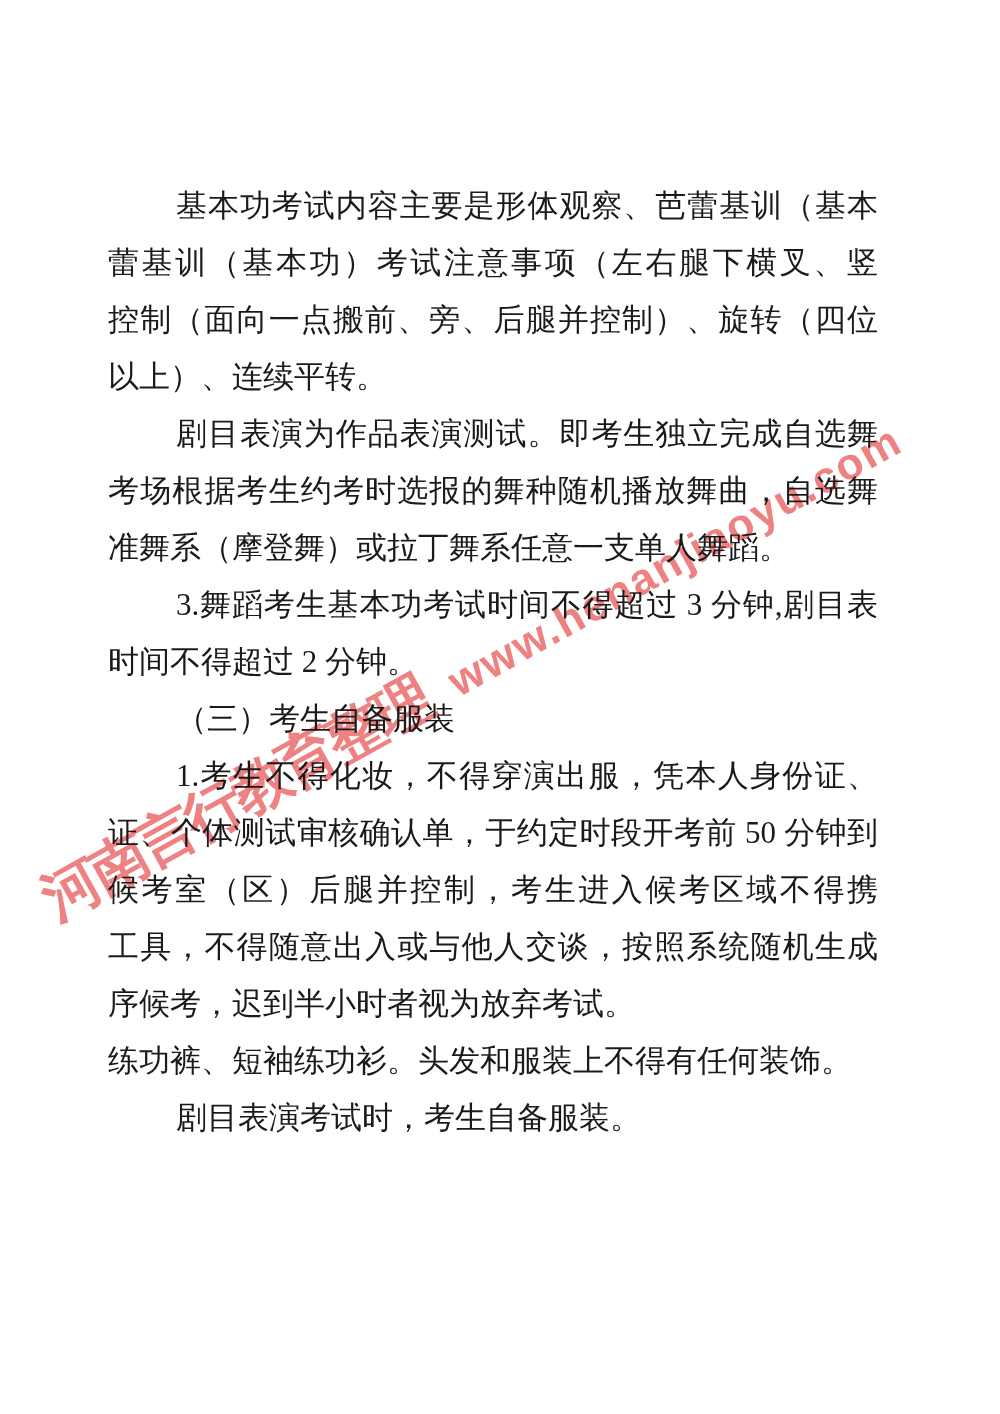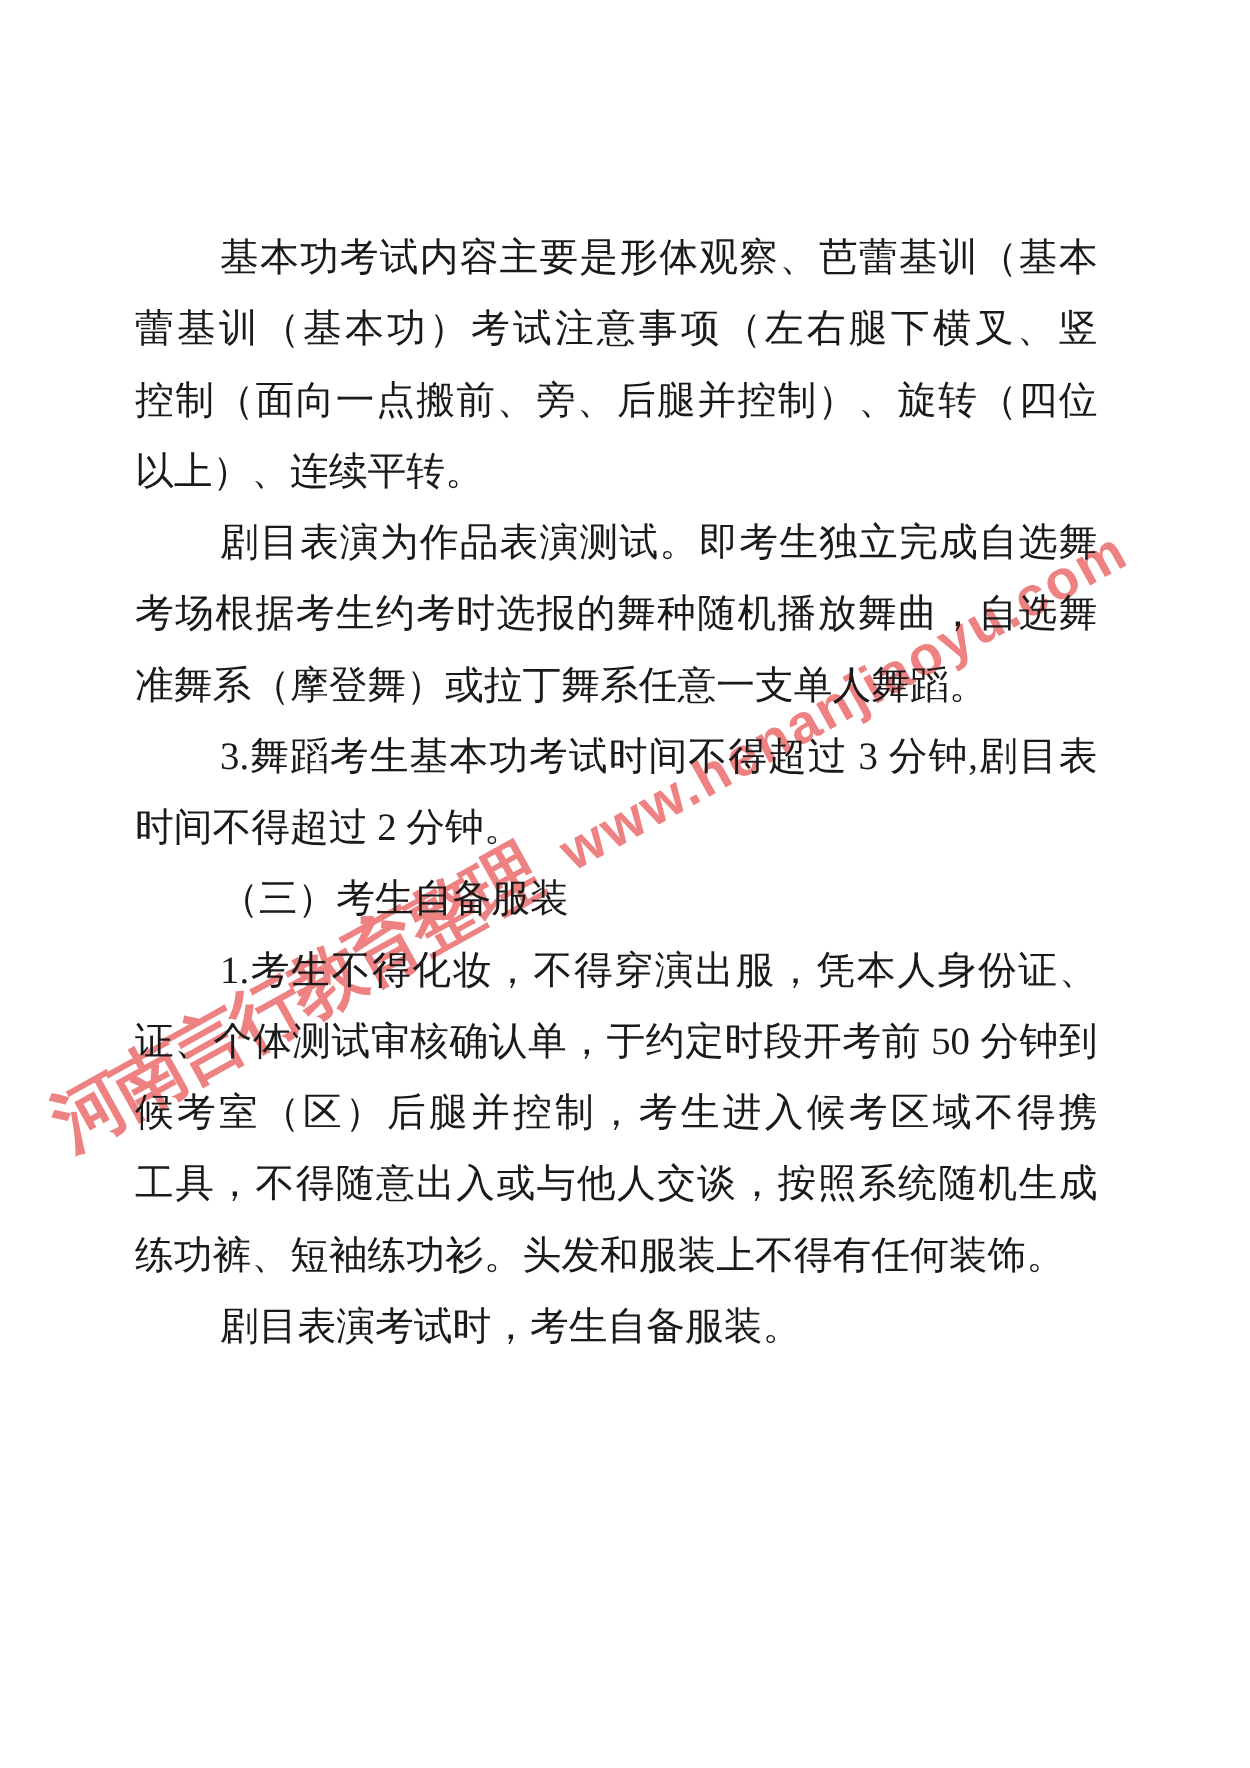--- a/index.html
+++ b/index.html
@@ -76,16 +76,17 @@
       <div class="line indent justify">剧目表演为作品表演测试。即考生独立完成自选舞种作品，</div>
       <div class="line justify">考场根据考生约考时选报的舞种随机播放舞曲，自选舞作品为标</div>
       <div class="line">准舞系（摩登舞）或拉丁舞系任意一支单人舞蹈。</div>
       <div class="line indent justify">3.舞蹈考生基本功考试时间不得超过 3 分钟,剧目表演考试</div>
       <div class="line">时间不得超过 2 分钟。</div>
       <div class="line indent">（三）考生自备服装</div>
       <div class="line indent justify">1.考生不得化妆，不得穿演出服，凭本人身份证、专业准考</div>
       <div class="line justify">证、个体测试审核确认单，于约定时段开考前 50 分钟到达考点</div>
       <div class="line justify">候考室（区）后腿并控制，考生进入候考区域不得携带、使用通讯</div>
       <div class="line justify">工具，不得随意出入或与他人交谈，按照系统随机生成的考试顺</div>
+      <div class="line">序候考，迟到半小时者视为放弃考试。</div>
       <div class="line">练功裤、短袖练功衫。头发和服装上不得有任何装饰。</div>
       <div class="line indent">剧目表演考试时，考生自备服装。</div>
     </div>
 </div>
 
 </body></html>

